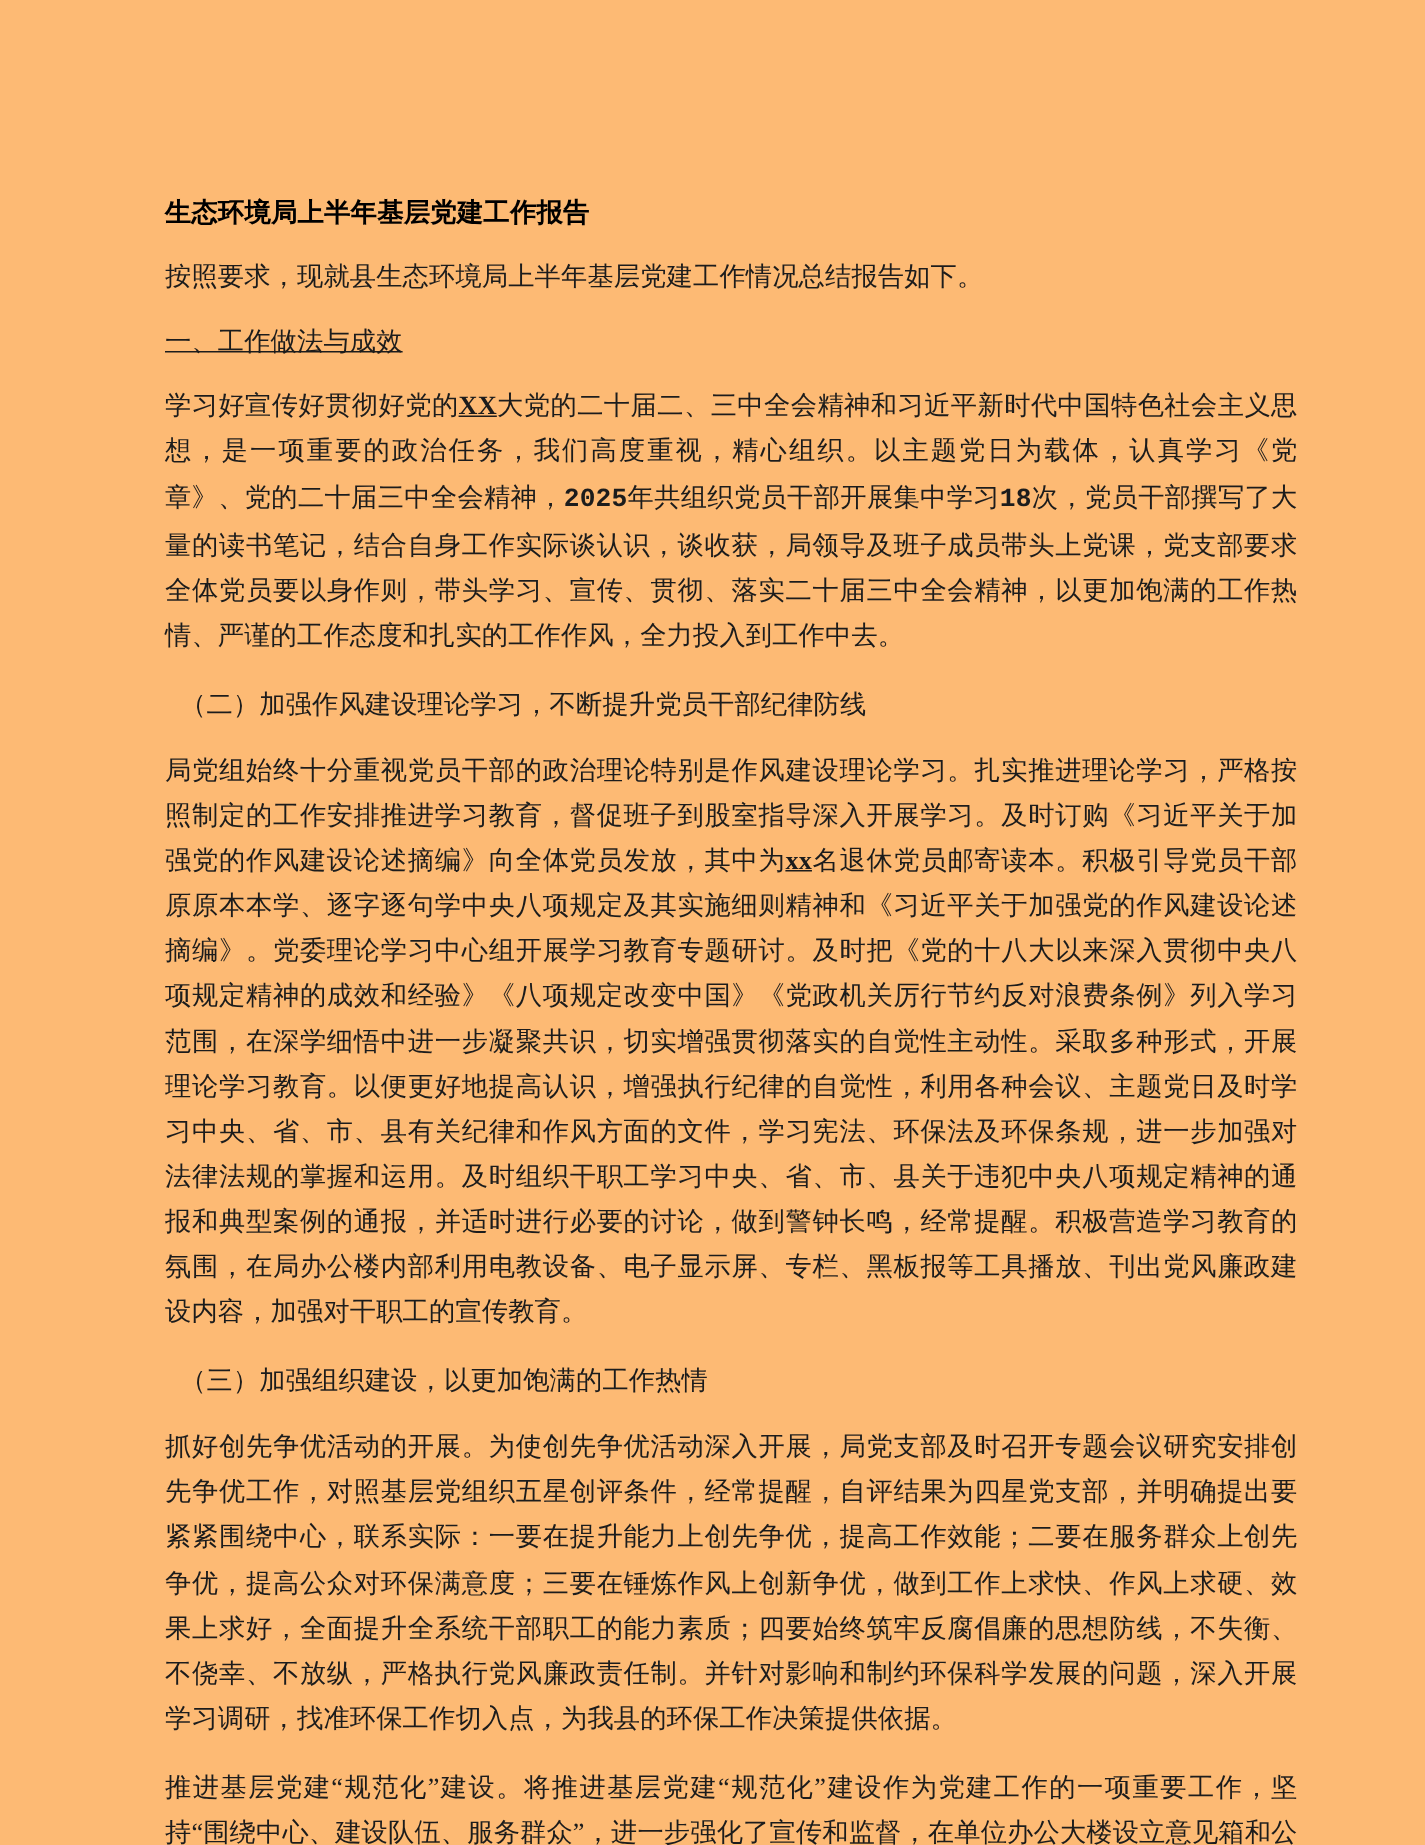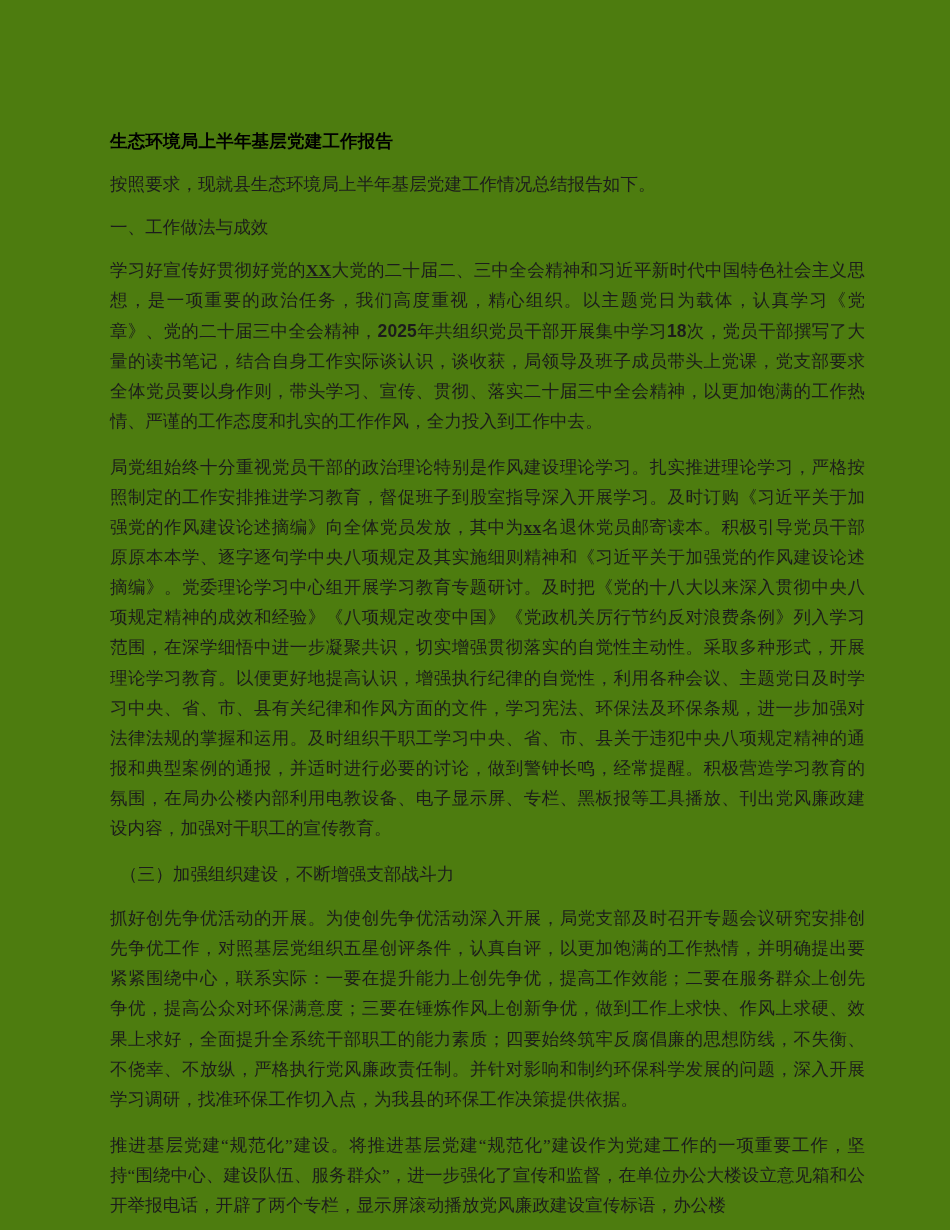--- a/index.html
+++ b/index.html
@@ -13,21 +13,21 @@
     font-family: "Liberation Serif", "DejaVu Serif", serif;
     color: #1a1a1a;
     -webkit-font-smoothing: antialiased;
   }
   .page {
     position: relative;
     width: 950px;
     height: 1230px;
     box-sizing: border-box;
     padding: 128px 85px 0 110px;
-    background: #4d7c0f;
+    background: #fdba74;
     overflow: hidden;
   }
   .doc-title {
     font-size: 17.5px;
     font-weight: bold;
     line-height: 1.55;
     margin: 0 0 14px 0;
     letter-spacing: 0.2px;
     color: #000000;
   }
@@ -35,56 +35,58 @@
     font-size: 17.5px;
     line-height: 1.72;
     margin: 0 0 13px 0;
     text-align: justify;
     text-justify: inter-ideograph;
     letter-spacing: 0.1px;
     color: #1c1c1c;
   }
   .para.section-head {
     margin-bottom: 13px;
+    text-decoration: underline;
   }
   .para.sub-head {
     text-indent: 10px;
     margin-bottom: 14px;
   }
   .para.body-block {
     margin-bottom: 16px;
   }
   .para.tight {
     margin-bottom: 13px;
   }
   b, .bold {
     font-weight: bold;
     text-decoration: underline;
   }
   .nums {
-    font-family: Liberation Sans, sans-serif;
+    font-family: Liberation Mono, monospace;
     font-weight: bold;
   }
 </style>
 </head>
 <body>
 
 <div class="page">
 
   <h1 class="doc-title">生态环境局上半年基层党建工作报告</h1>
 
   <p class="para tight">按照要求，现就县生态环境局上半年基层党建工作情况总结报告如下。</p>
 
   <p class="para section-head">一、工作做法与成效</p>
 
 
   <p class="para body-block"><span>学习好宣传好贯彻好党的</span><span class="bold">XX</span><span>大党的二十届二、三中全会精神和习近平新时代中国特色社会主义思想，是一项重要的政治任务，我们高度重视，精心组织。以主题党日为载体，认真学习《党章》、党的二十届三中全会精神，</span><span class="nums">2025</span><span>年共组织党员干部开展集中学习</span><span class="nums">18</span><span>次，党员干部撰写了大量的读书笔记，结合自身工作实际谈认识，谈收获，局领导及班子成员带头上党课，党支部要求全体党员要以身作则，带头学习、宣传、贯彻、落实二十届三中全会精神，以更加饱满的工作热情、严谨的工作态度和扎实的工作作风，全力投入到工作中去。</span></p>
 
+  <p class="para sub-head">（二）加强作风建设理论学习，不断提升党员干部纪律防线</p>
 
   <p class="para body-block"><span>局党组始终十分重视党员干部的政治理论特别是作风建设理论学习。扎实推进理论学习，严格按照制定的工作安排推进学习教育，督促班子到股室指导深入开展学习。及时订购《习近平关于加强党的作风建设论述摘编》向全体党员发放，其中为</span><span class="bold">xx</span><span>名退休党员邮寄读本。积极引导党员干部原原本本学、逐字逐句学中央八项规定及其实施细则精神和《习近平关于加强党的作风建设论述摘编》。党委理论学习中心组开展学习教育专题研讨。及时把《党的十八大以来深入贯彻中央八项规定精神的成效和经验》《八项规定改变中国》《党政机关厉行节约反对浪费条例》列入学习范围，在深学细悟中进一步凝聚共识，切实增强贯彻落实的自觉性主动性。采取多种形式，开展理论学习教育。以便更好地提高认识，增强执行纪律的自觉性，利用各种会议、主题党日及时学习中央、省、市、县有关纪律和作风方面的文件，学习宪法、环保法及环保条规，进一步加强对法律法规的掌握和运用。及时组织干职工学习中央、省、市、县关于违犯中央八项规定精神的通报和典型案例的通报，并适时进行必要的讨论，做到警钟长鸣，经常提醒。积极营造学习教育的氛围，在局办公楼内部利用电教设备、电子显示屏、专栏、黑板报等工具播放、刊出党风廉政建设内容，加强对干职工的宣传教育。</span></p>
 
-  <p class="para sub-head">（三）加强组织建设，不断增强支部战斗力</p>
+  <p class="para sub-head">（三）加强组织建设，以更加饱满的工作热情</p>
 
-  <p class="para body-block">抓好创先争优活动的开展。为使创先争优活动深入开展，局党支部及时召开专题会议研究安排创先争优工作，对照基层党组织五星创评条件，认真自评，以更加饱满的工作热情，并明确提出要紧紧围绕中心，联系实际：一要在提升能力上创先争优，提高工作效能；二要在服务群众上创先争优，提高公众对环保满意度；三要在锤炼作风上创新争优，做到工作上求快、作风上求硬、效果上求好，全面提升全系统干部职工的能力素质；四要始终筑牢反腐倡廉的思想防线，不失衡、不侥幸、不放纵，严格执行党风廉政责任制。并针对影响和制约环保科学发展的问题，深入开展学习调研，找准环保工作切入点，为我县的环保工作决策提供依据。</p>
+  <p class="para body-block">抓好创先争优活动的开展。为使创先争优活动深入开展，局党支部及时召开专题会议研究安排创先争优工作，对照基层党组织五星创评条件，经常提醒，自评结果为四星党支部，并明确提出要紧紧围绕中心，联系实际：一要在提升能力上创先争优，提高工作效能；二要在服务群众上创先争优，提高公众对环保满意度；三要在锤炼作风上创新争优，做到工作上求快、作风上求硬、效果上求好，全面提升全系统干部职工的能力素质；四要始终筑牢反腐倡廉的思想防线，不失衡、不侥幸、不放纵，严格执行党风廉政责任制。并针对影响和制约环保科学发展的问题，深入开展学习调研，找准环保工作切入点，为我县的环保工作决策提供依据。</p>
 
   <p class="para body-block"><span>推进基层党建“规范化”建设。将推进基层党建“规范化”建设作为党建工作的一项重要工作，坚持“围绕中心、建设队伍、服务群众”，进一步强化了宣传和监督，在单位办公大楼设立意见箱和公开举报电话，开辟了两个专栏，显示屏滚动播放党风廉政建设宣传标语，办公楼</span></p>
 
 </div>
 
 </body></html>

